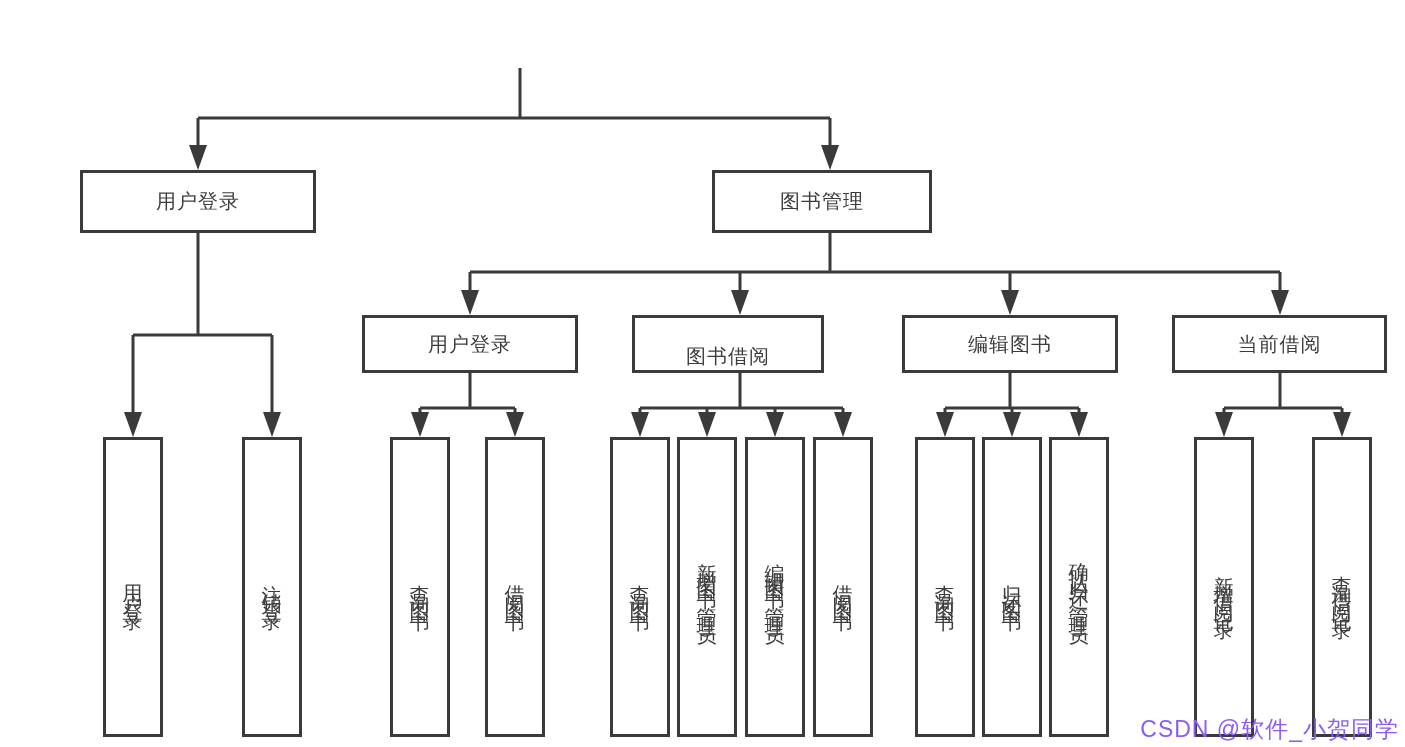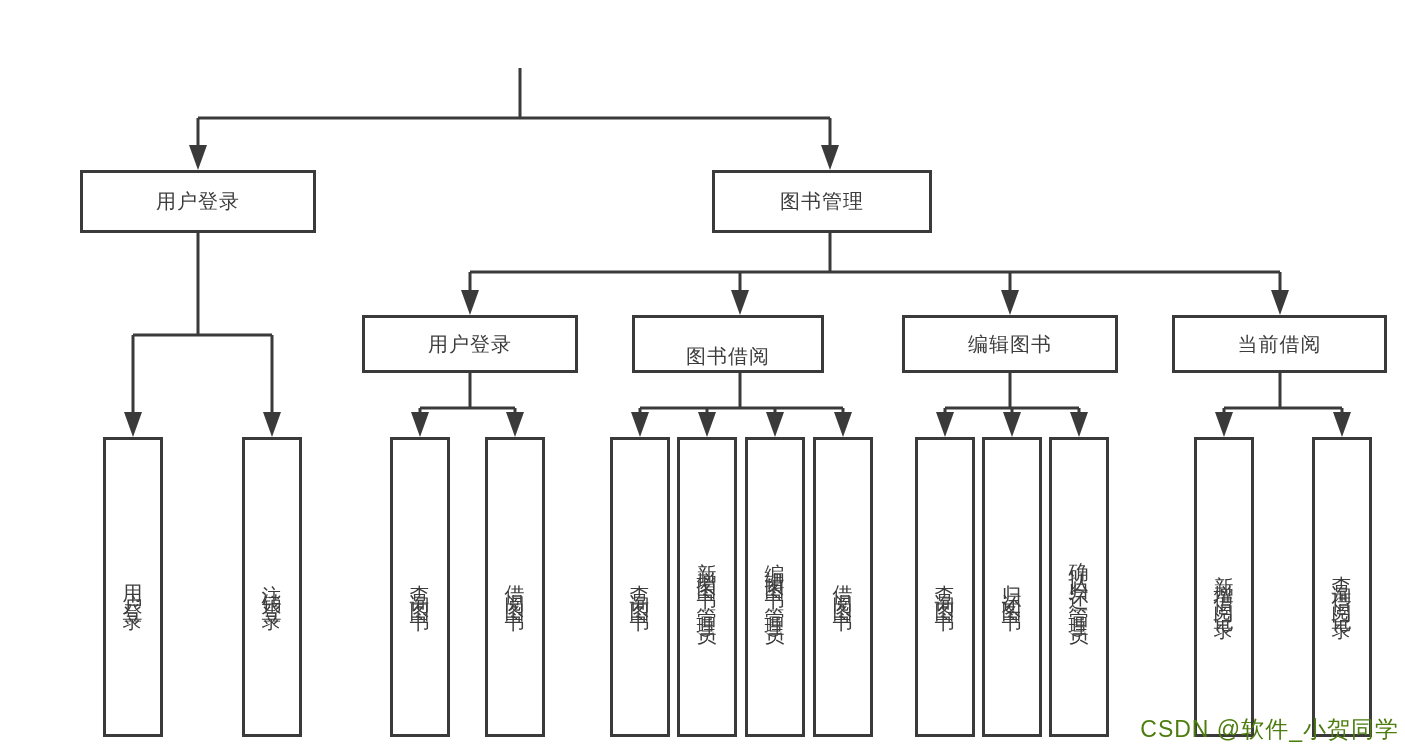--- a/index.html
+++ b/index.html
@@ -50,21 +50,21 @@
     color: var(--text);
     line-height: 1;
     white-space: nowrap;
   }
   .leaf.long span { letter-spacing: 9px; }
   .watermark {
     position: absolute;
     right: 6px;
     bottom: 2px;
     font-size: 23px;
-    color: #4d7c0f;
+    color: #8b5cf6;
     z-index: 5;
     letter-spacing: 1px;
   }
 </style>
 </head>
 <body>
 
 <div id="stage">
 
   <svg class="wires" width="1405" height="747" viewBox="0 0 1405 747">

